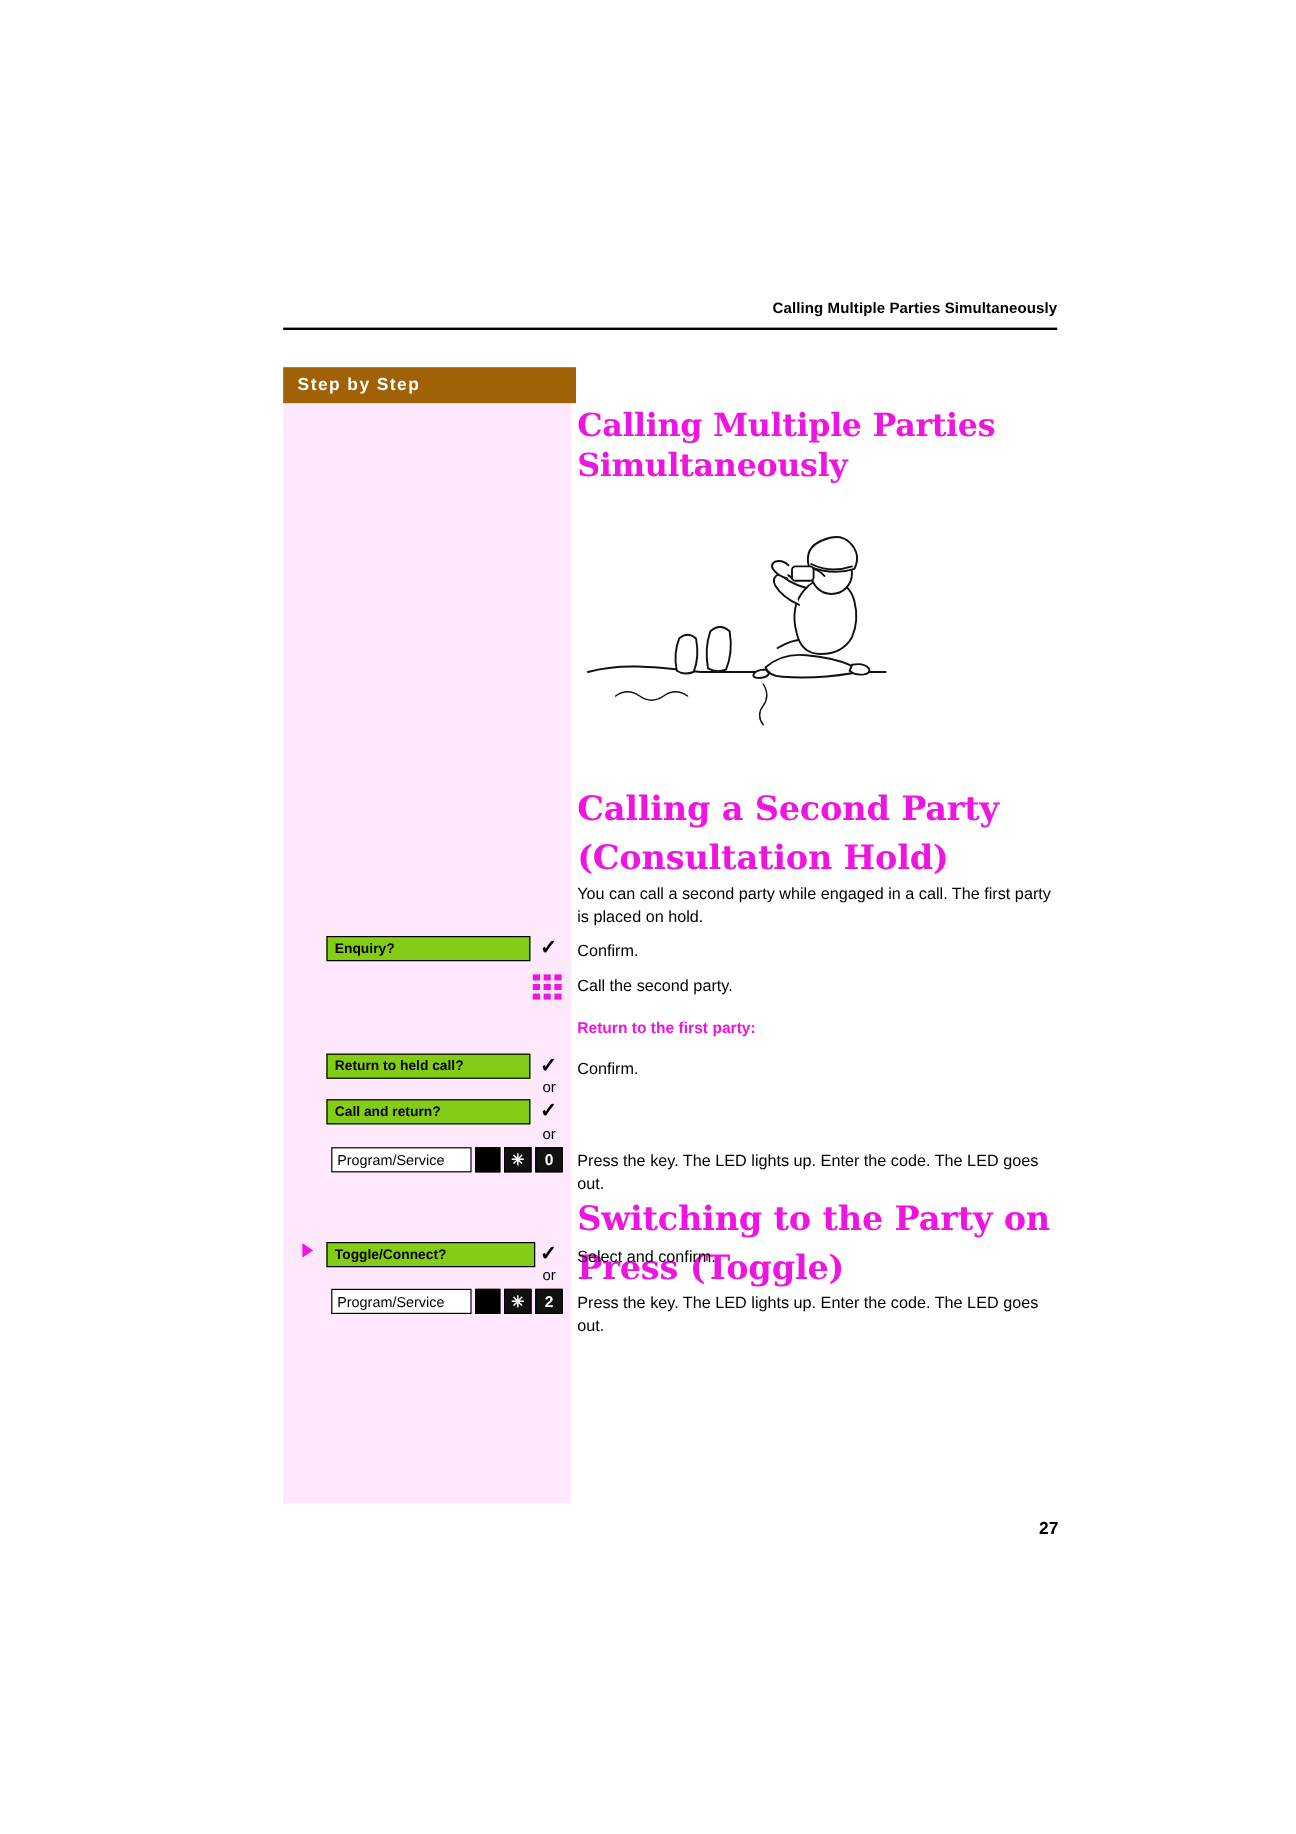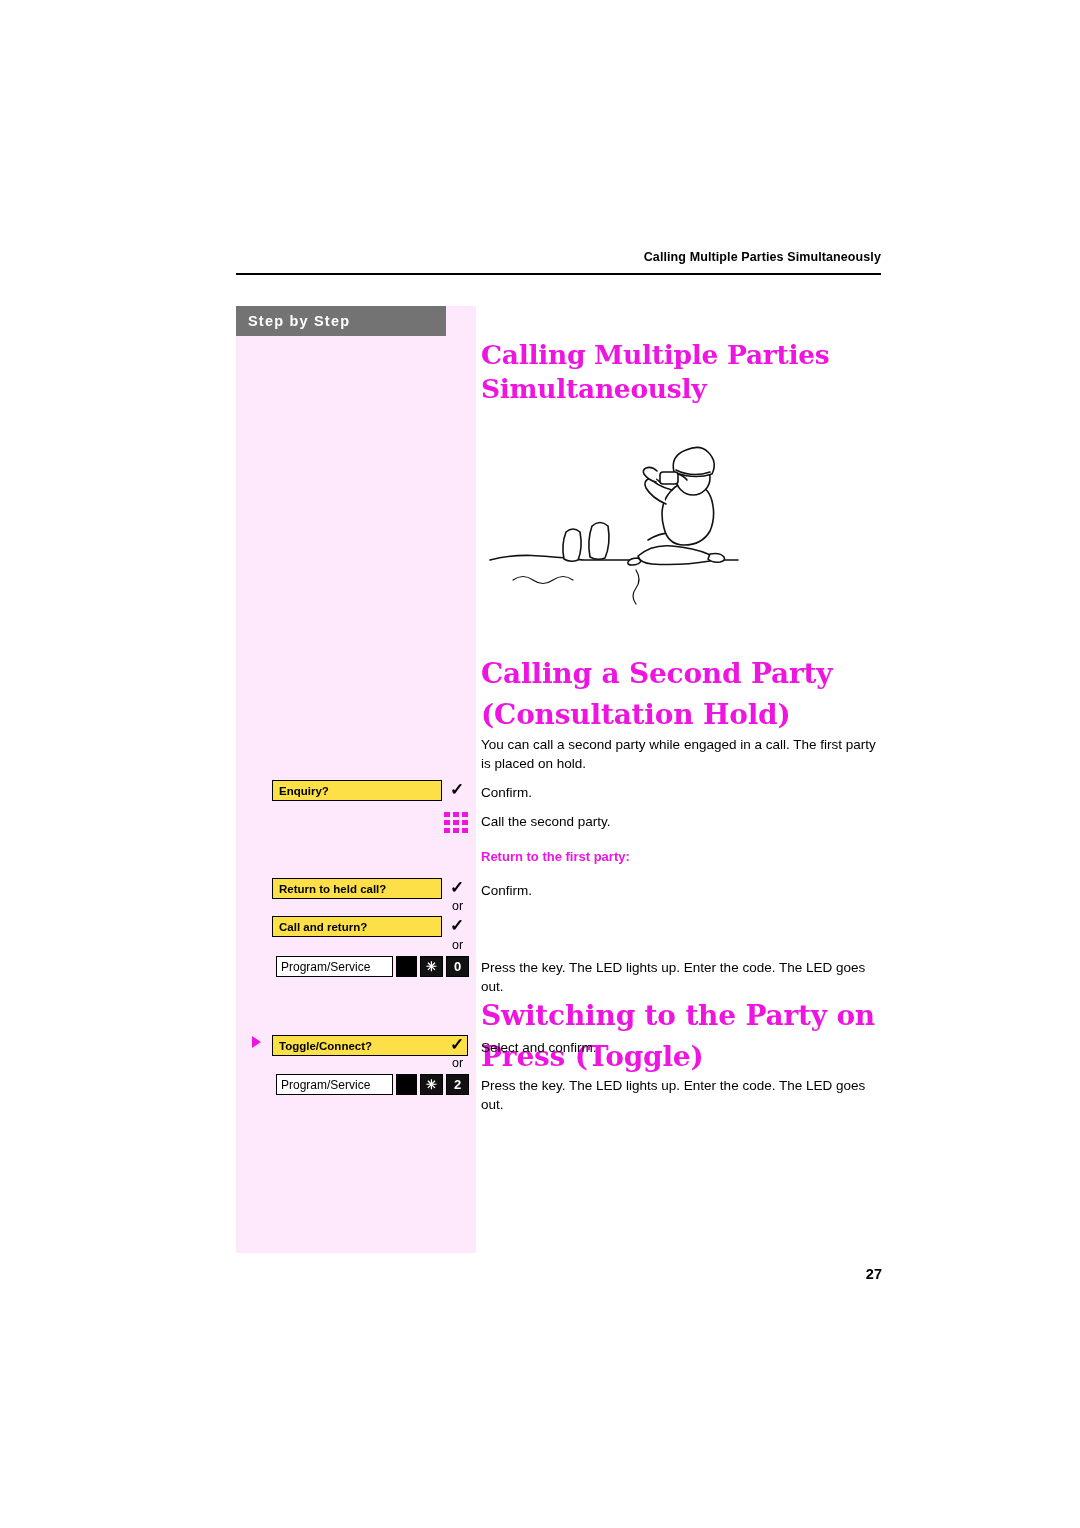--- a/index.html
+++ b/index.html
@@ -42,23 +42,23 @@
     left: 236px;
     top: 306px;
     width: 240px;
     height: 947px;
     background: #fde9fb;
   }
   .sidebar-title {
     position: absolute;
     left: 236px;
     top: 306px;
-    width: 210px;
+    width: 244px;
     height: 30px;
-    background: #737373;
+    background: #a16207;
     color: #ffffff;
     font-size: 14.5px;
     font-weight: bold;
     letter-spacing: 1.2px;
     display: flex;
     align-items: center;
     padding-left: 12px;
     box-sizing: border-box;
   }
 
@@ -112,21 +112,21 @@
     left: 488px;
     top: 420px;
     width: 270px;
     height: 210px;
   }
 
   
   .disp-key {
     position: absolute;
     height: 21px;
-    background: #fde047;
+    background: #84cc16;
     border: 1.4px solid #000;
     box-sizing: border-box;
     font-size: 11.5px;
     font-weight: bold;
     color: #000;
     display: flex;
     align-items: center;
     padding-left: 6px;
   }
   .check {
@@ -291,21 +291,21 @@
 
 <div class="prog-key" style="left:276px; top:956px;">Program/Service</div>
 <div class="led" style="left:396px; top:956px;"></div>
 <div class="keypad-btn" style="left:420px; top:956px;">✳</div>
 <div class="keypad-btn" style="left:446px; top:956px;">0</div>
 <div class="body-text" style="top:958px;">Press the key. The LED lights up. Enter the code. The LED goes out.</div>
 
 <div class="section-title" id="sec2">Switching to the Party on Press (Toggle)</div>
 
 <div class="arrow-marker" style="left:252px; top:1036px;"></div>
-<div class="disp-key" style="left:272px; top:1035px; width:196px;">Toggle/Connect?</div>
+<div class="disp-key" style="left:272px; top:1035px; width:174px;">Toggle/Connect?</div>
 <div class="check" style="left:450px; top:1036px;">✓</div>
 <div class="body-text" style="top:1038px;">Select and confirm.</div>
 <div class="or-label" style="left:452px; top:1056px;">or</div>
 
 <div class="prog-key" style="left:276px; top:1074px;">Program/Service</div>
 <div class="led" style="left:396px; top:1074px;"></div>
 <div class="keypad-btn" style="left:420px; top:1074px;">✳</div>
 <div class="keypad-btn" style="left:446px; top:1074px;">2</div>
 <div class="body-text" style="top:1076px;">Press the key. The LED lights up. Enter the code. The LED goes out.</div>
 

